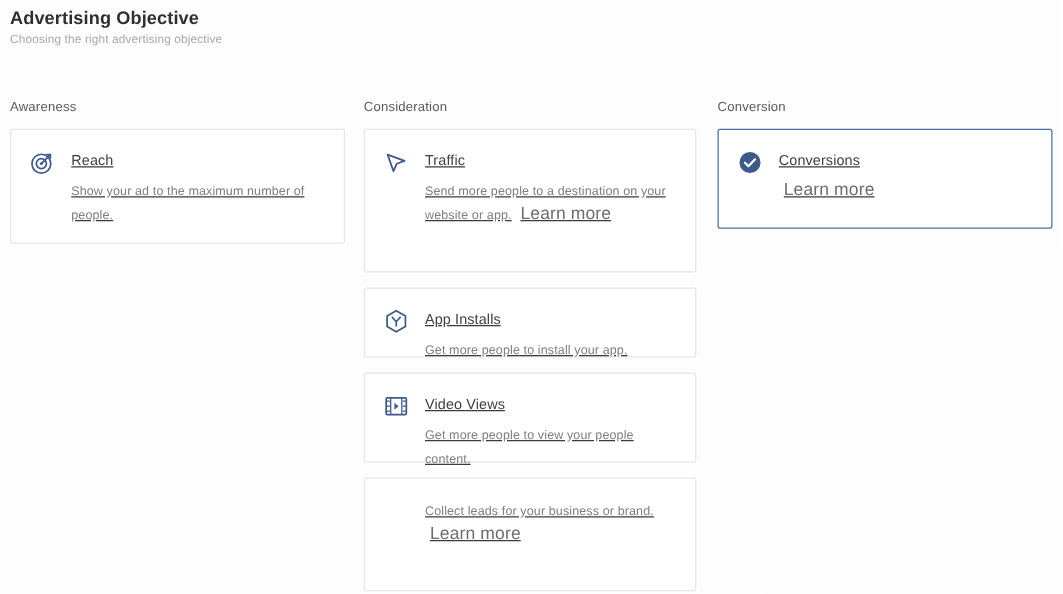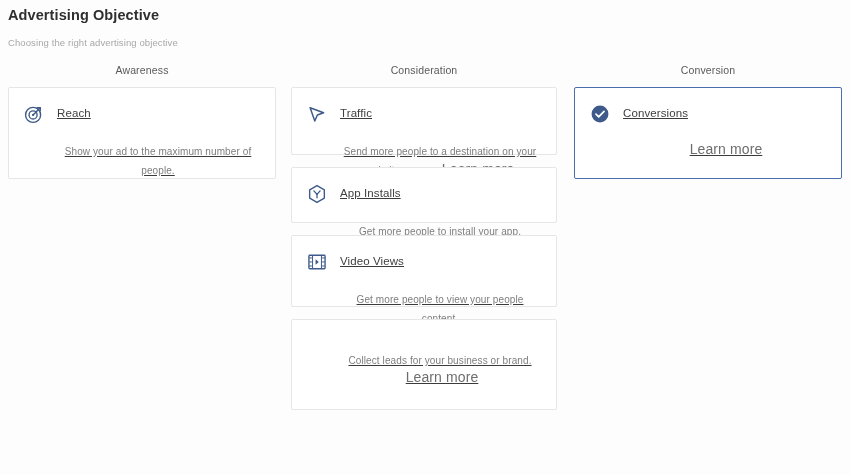--- a/index.html
+++ b/index.html
@@ -33,36 +33,35 @@
     font-size: 14.5px;
     font-weight: bold;
     color: #2f2f2f;
     letter-spacing: 0.1px;
     margin: 0;
     line-height: 18px;
   }
   .page-subtitle {
     font-size: 9.5px;
     color: #a8a8a8;
-    margin: 13px 0 0 0;
+    margin: 2px 0 0 0;
     line-height: 12px;
     letter-spacing: 0.1px;
   }
 
   
   .columns {
     position: absolute;
     left: 0;
     top: 64px;
     width: 850px;
   }
   .column {
     position: absolute;
-    top: 0;
-    text-align: center;
+    top: 16px;
   }
   .col-awareness    { left: 8px;   width: 268px; }
   .col-consideration{ left: 291px; width: 266px; }
   .col-conversion   { left: 574px; width: 268px; }
 
   .col-header {
     font-size: 10.5px;
     color: #5a5a5a;
     line-height: 13px;
     margin: 0 0 10px 0;
@@ -116,45 +115,45 @@
     letter-spacing: 0.3px;
     line-height: 9px;
     padding: 2px 5px 1px 5px;
     border-radius: 7px;
     border: 1.5px solid #f58fa0;
     position: relative;
     top: -1px;
   }
   .card-body {
     margin-left: 34px;
-    margin-top: 16px;
+    margin-top: 2px;
   }
   .card-desc {
     font-size: 10px;
     color: #7e7e7e;
     line-height: 17px;
     letter-spacing: 0.1px;
   }
   .learn-more {
     font-size: 14px;
     color: #6d6d6d;
     line-height: 17px;
     text-decoration: none;
     letter-spacing: 0.1px;
   }
   .learn-more.inline { margin-left: 7px; }
   .learn-more.block  { display: block; margin-left: 4px; }
 
   
   .card-reach        { height: 92px; }
-  .card-traffic      { height: 68px; }
+  .card-traffic      { height: 115px; }
   .card-appinstalls  { height: 56px; }
   .card-videoviews   { height: 72px; }
   .card-leadgen      { height: 91px; }
-  .card-conversions  { height: 92px; }
+  .card-conversions  { height: 80px; }
 </style>
 </head>
 <body>
 
 <div class="page">
 
   <div class="header">
     <h1 class="page-title">Advertising Objective</h1>
     <p class="page-subtitle">Choosing the right advertising objective</p>
   </div>

